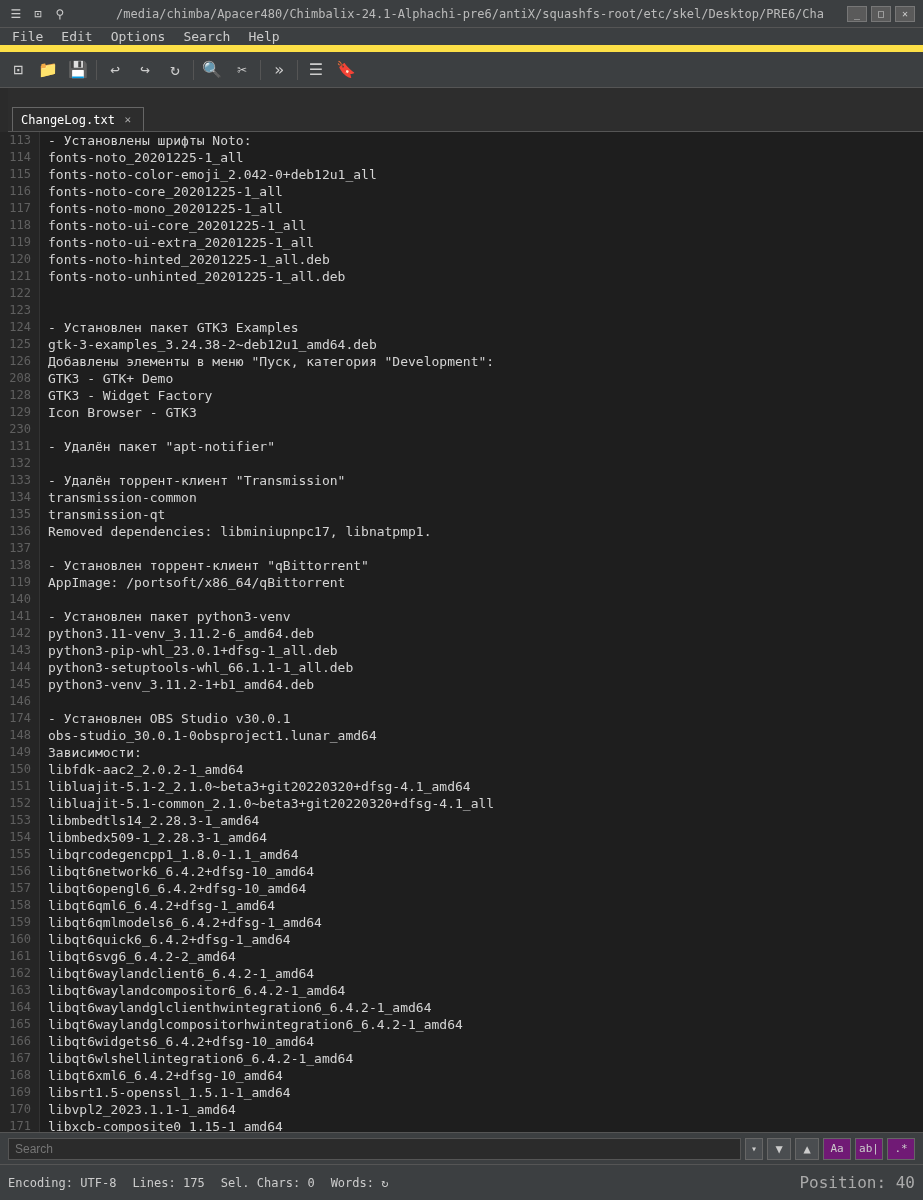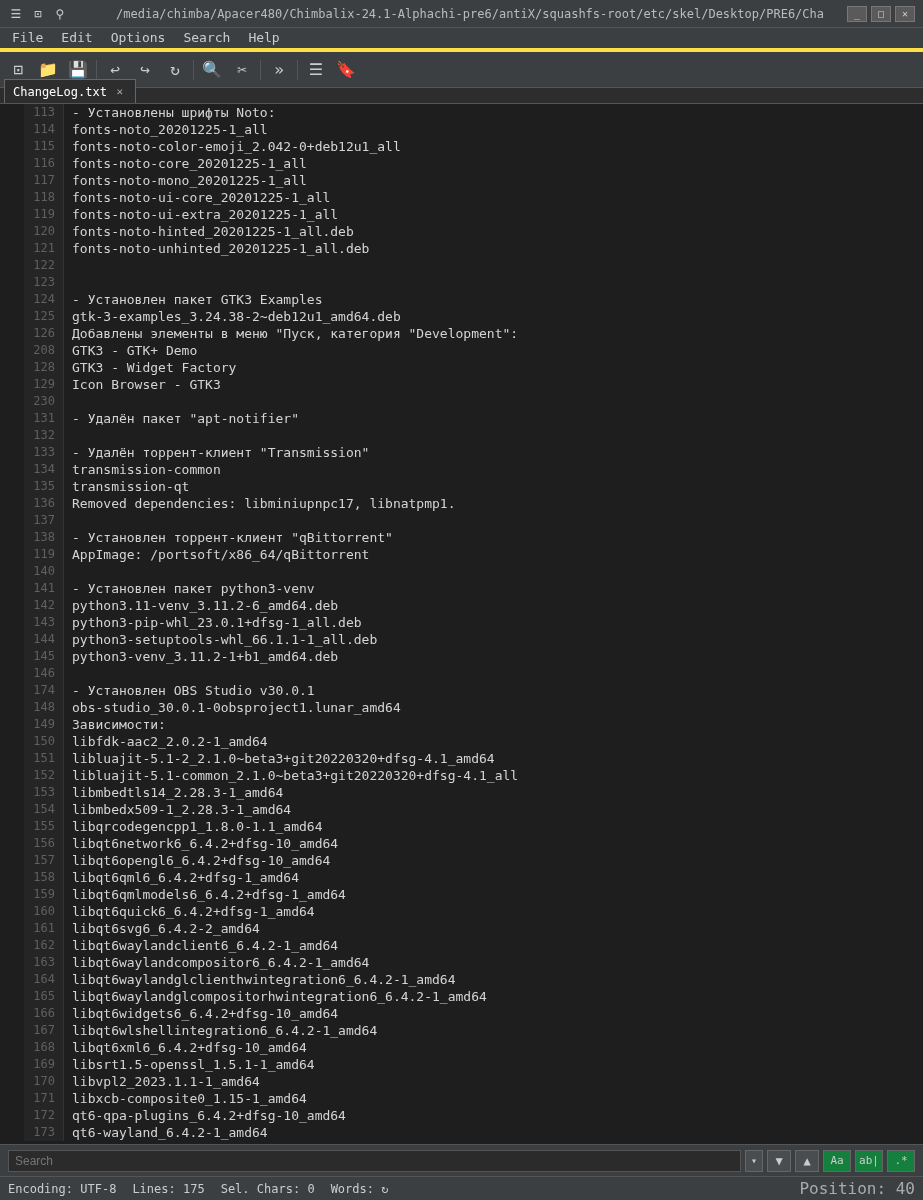--- a/index.html
+++ b/index.html
@@ -72,23 +72,23 @@
       color: #ccc;
       font-size: 10px;
       cursor: pointer;
     }
 
     
     #menu-bar {
       height: 24px;
       background: #3c3f41;
       display: flex;
-      align-items: flex-start;
+      align-items: center;
       padding: 0 4px;
-      border-bottom: 4px solid #fde047;
+      border-bottom: 7px solid #fde047;
       flex-shrink: 0;
       gap: 2px;
     }
 
     .menu-item {
       padding: 2px 8px;
       color: #ccc;
       font-size: 13px;
       cursor: pointer;
     }
@@ -121,27 +121,28 @@
 
     .toolbar-separator {
       width: 1px;
       height: 20px;
       background: #555;
       margin: 0 2px;
     }
 
     
     #tab-bar {
-      height: 16px;
+      height: 44px;
       background: #2d2d2d;
       display: flex;
       align-items: flex-end;
       padding: 0 4px;
       border-bottom: 1px solid #555;
       flex-shrink: 0;
+      margin-left: 8px;
     }
 
     .tab {
       height: 24px;
       background: #4a4d50;
       border: 1px solid #666;
       border-bottom: none;
       display: flex;
       align-items: center;
       padding: 0 8px;
@@ -174,21 +175,20 @@
       overflow: hidden;
       display: flex;
       flex-direction: column;
     }
 
     #line-container {
       flex: 1;
       overflow-y: auto;
       overflow-x: hidden;
       padding: 0;
-      margin-left: 24px;
     }
 
     .line {
       display: flex;
       min-height: 17px;
       line-height: 17px;
     }
 
     .line-number {
       width: 40px;
@@ -268,21 +268,21 @@
       display: flex;
       align-items: center;
       justify-content: center;
       color: #ccc;
       font-size: 10px;
       cursor: pointer;
     }
 
     
     #status-bar {
-      height: 24px;
+      height: 36px;
       background: #3c3f41;
       display: flex;
       align-items: center;
       padding: 0 8px;
       border-top: 1px solid #555;
       flex-shrink: 0;
       gap: 16px;
     }
 
     .status-item {
@@ -297,21 +297,21 @@
     #status-position {
       margin-left: auto;
       color: #aaa;
       font-size: 16px;
     }
 
     
     .search-icon-btn {
       width: 28px;
       height: 22px;
-      background: #15803d;
+      background: #701a75;
       border: 1px solid #666;
       display: flex;
       align-items: center;
       justify-content: center;
       color: #ccc;
       font-size: 11px;
       cursor: pointer;
     }
   </style>
 </head>

